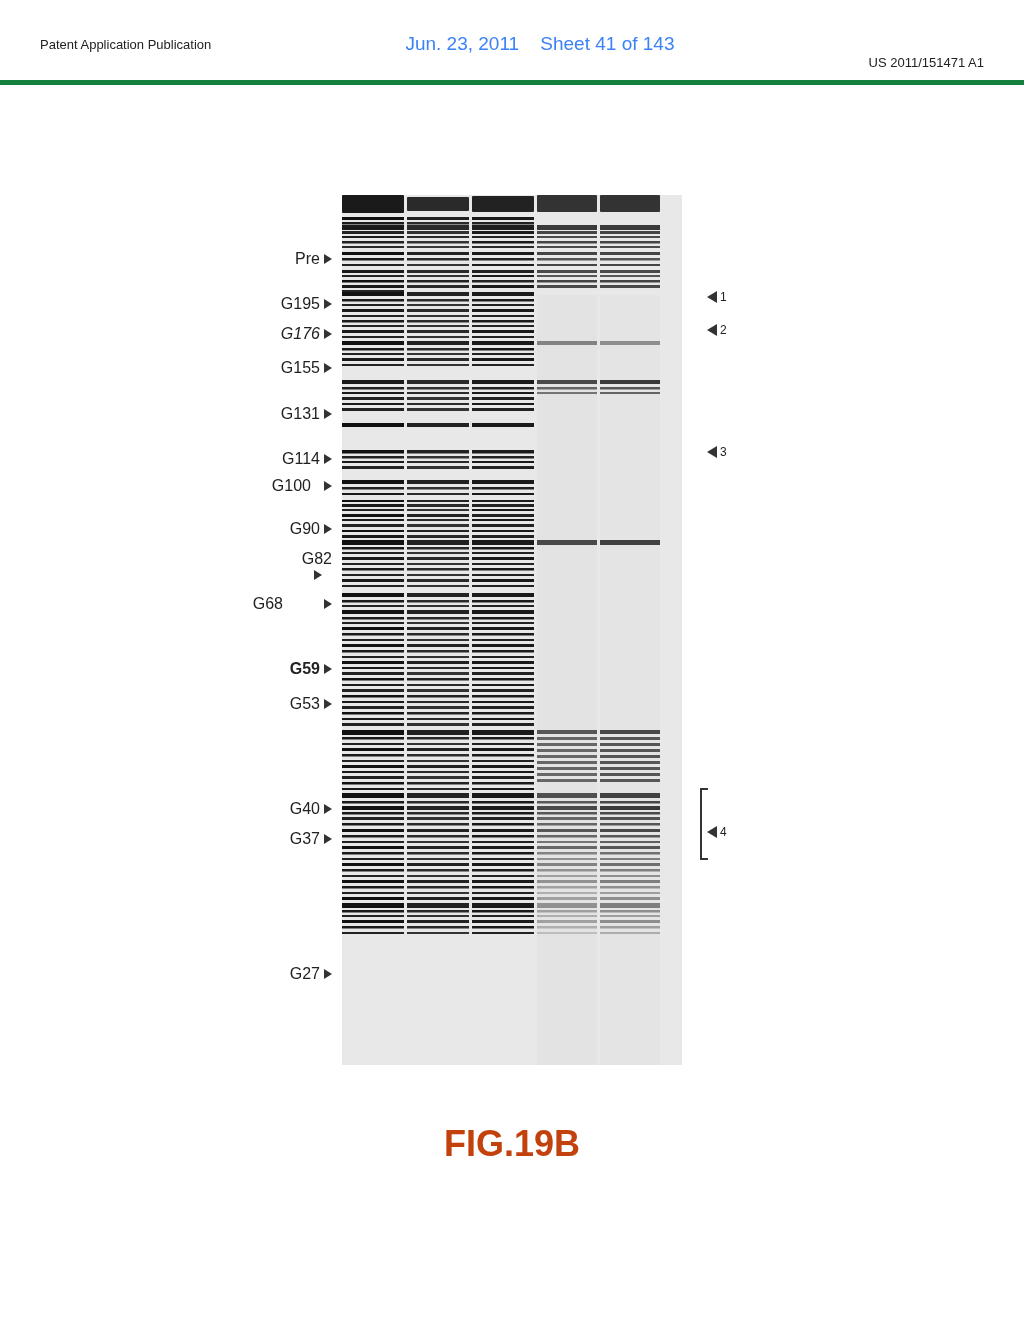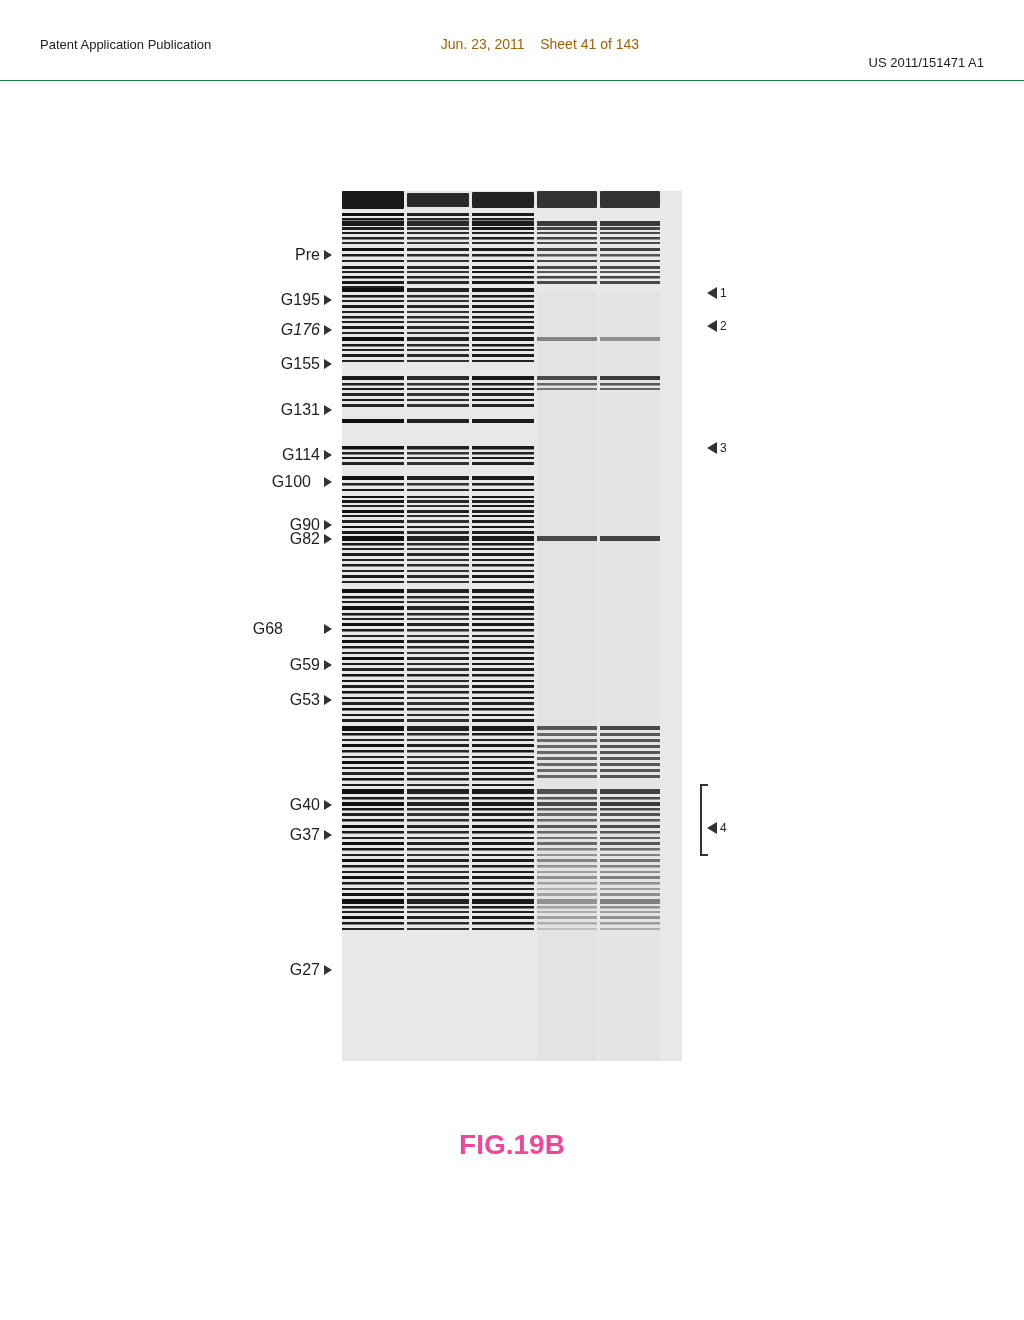--- a/index.html
+++ b/index.html
@@ -10,32 +10,32 @@
       font-family: Arial, Helvetica, sans-serif;
       position: relative;
       overflow: hidden;
     }
 
     .header {
       display: flex;
       justify-content: space-between;
       align-items: center;
       padding: 18px 40px 10px 40px;
-      border-bottom: 1px solid #15803d;
+      border-bottom: 5px solid #15803d;
     }
 
     .header-left {
       font-size: 13px;
       color: #222;
       font-weight: normal;
     }
 
     .header-center {
-      font-size: 14px;
-      color: #a16207;
+      font-size: 19px;
+      color: #3b82f6;
     }
 
     .header-right {
       font-size: 13px;
       color: #222;
       margin-top: 37px;
     }
 
     .main-content {
       display: flex;
@@ -123,23 +123,23 @@
       border-bottom: 6px solid transparent;
       border-right: 10px solid #333;
     }
 
     
     .figure-label {
       position: absolute;
       bottom: 10px;
       left: 50%;
       transform: translateX(-50%);
-      font-size: 28px;
+      font-size: 36px;
       font-weight: bold;
-      color: #ec4899;
+      color: #c2410c;
       font-family: Arial, sans-serif;
     }
 
     
     .gel-svg {
       position: absolute;
       top: 0;
       left: 0;
       width: 100%;
       height: 100%;
@@ -197,31 +197,31 @@
       <div class="lane-label" style="top:282px;gap:11px;">
         <span>G100</span>
           <span class="arrow-right"></span>
       </div>
 
       <div class="lane-label" style="top:325px;">
         <span>G90</span>
           <span class="arrow-right"></span>
       </div>
 
-      <div class="lane-label" style="top:339px;">
+      <div class="lane-label" style="top:355px;flex-direction:column;">
         <span>G82</span>
           <span class="arrow-right"></span>
       </div>
 
-      <div class="lane-label" style="top:429px;gap:39px;">
+      <div class="lane-label" style="top:400px;gap:39px;">
         <span>G68</span>
           <span class="arrow-right"></span>
       </div>
 
-      <div class="lane-label" style="top:465px;">
+      <div class="lane-label" style="top:465px;font-weight:bold;">
         <span>G59</span>
           <span class="arrow-right"></span>
       </div>
 
       <div class="lane-label" style="top:500px;">
         <span>G53</span>
           <span class="arrow-right"></span>
       </div>
 
       <div class="lane-label" style="top:605px;">

